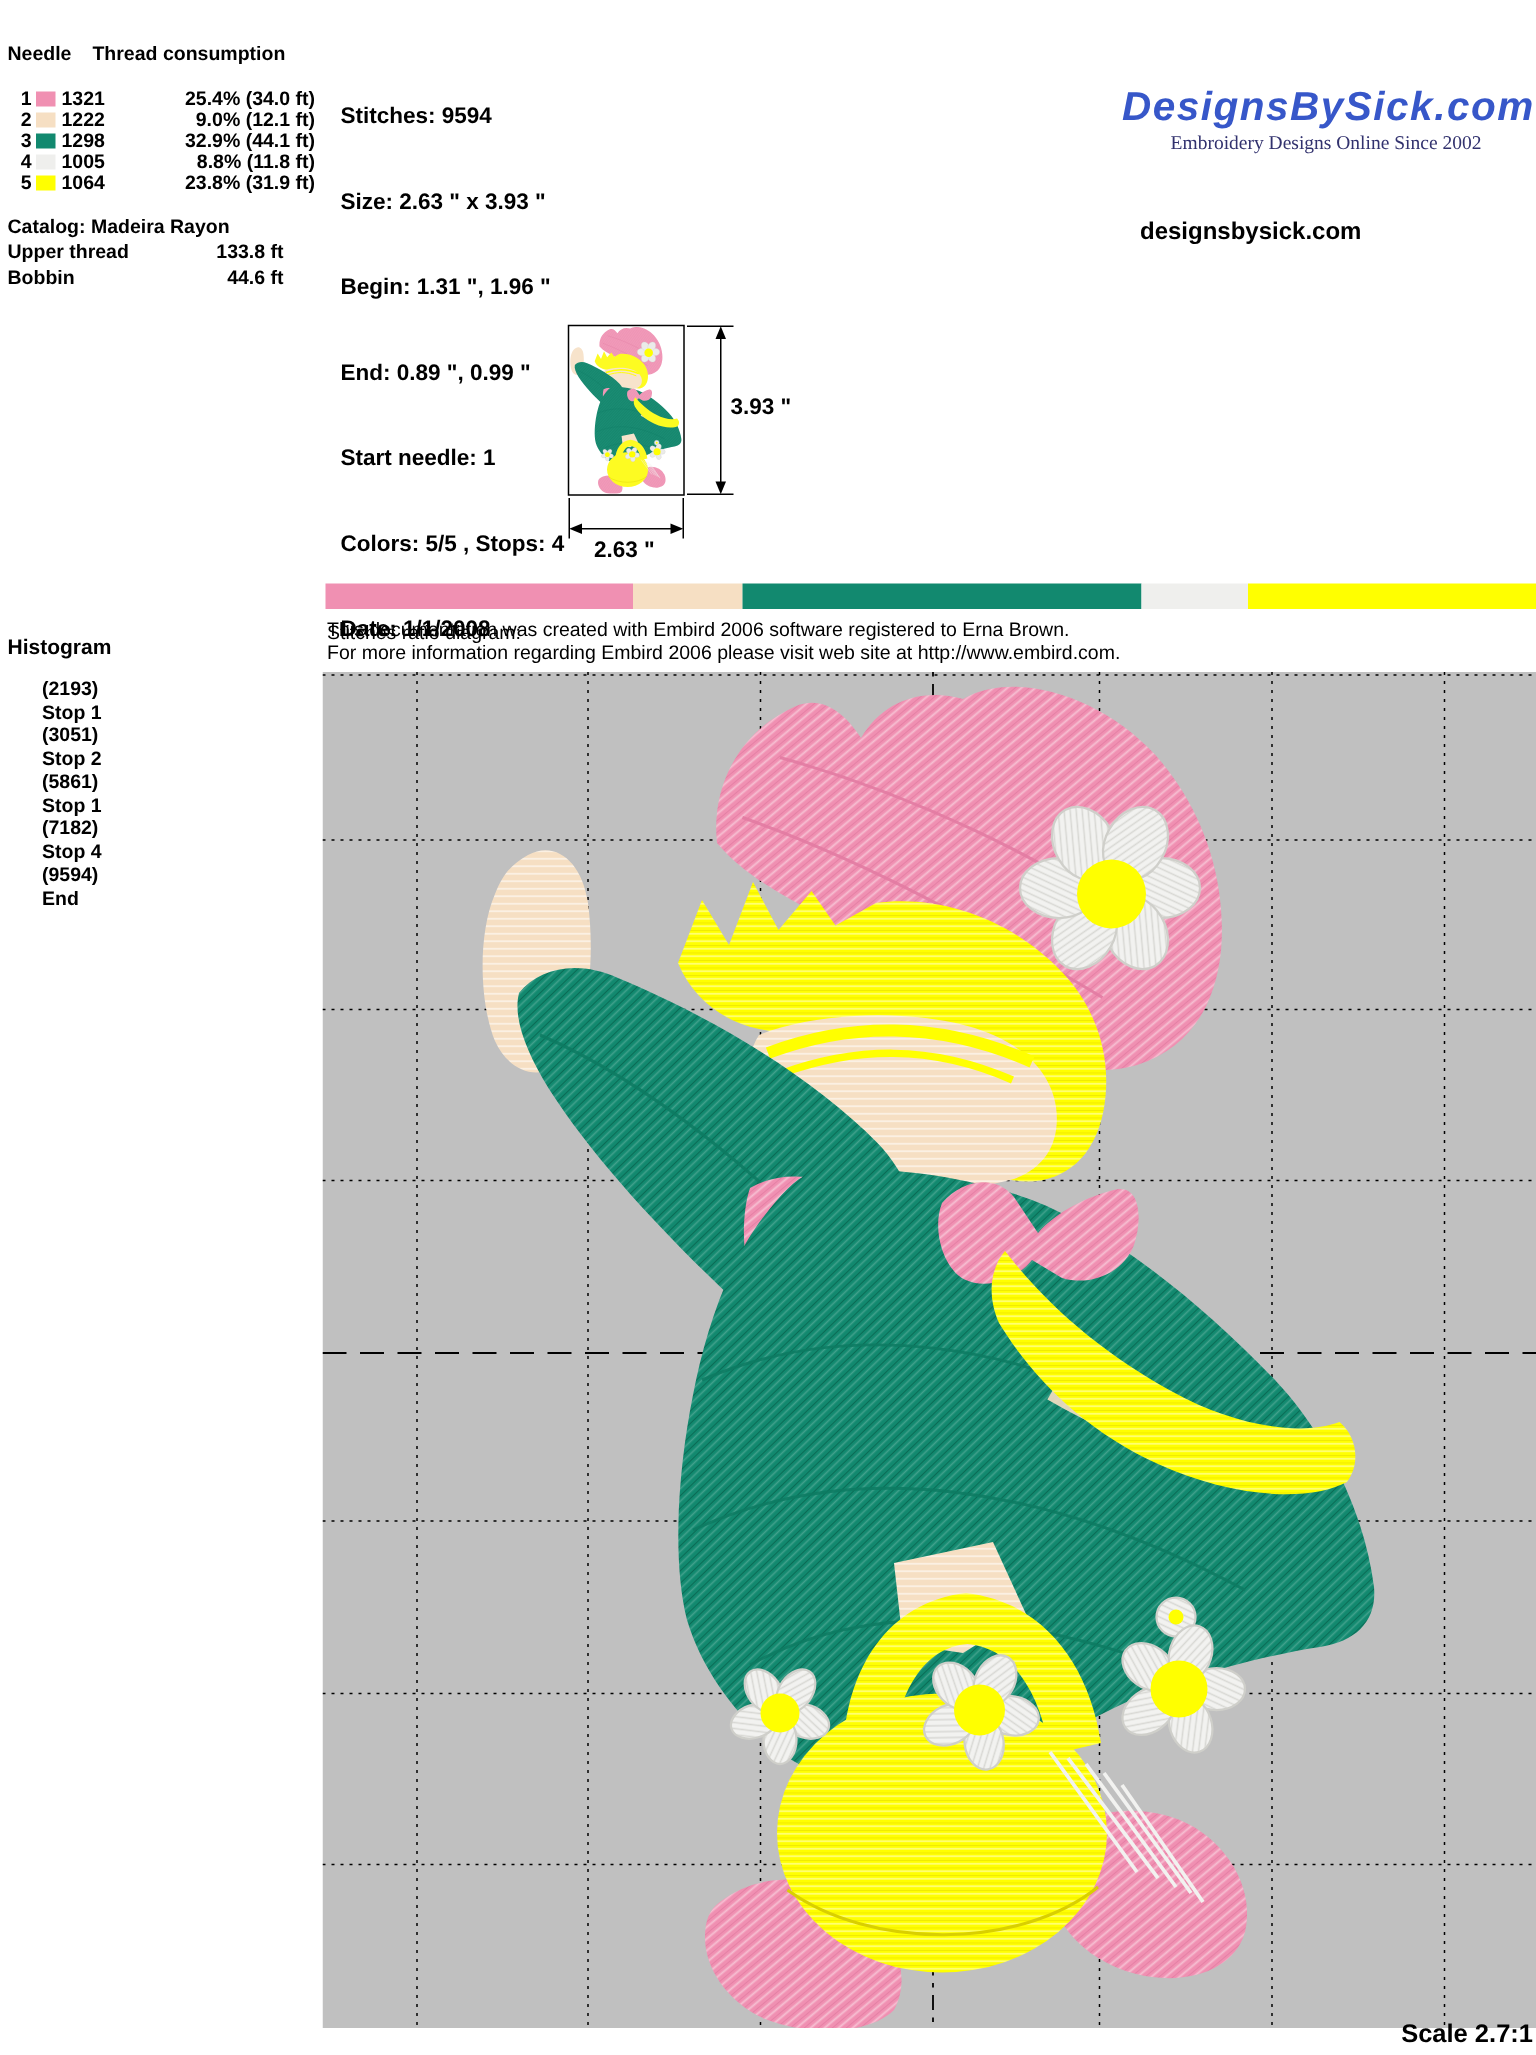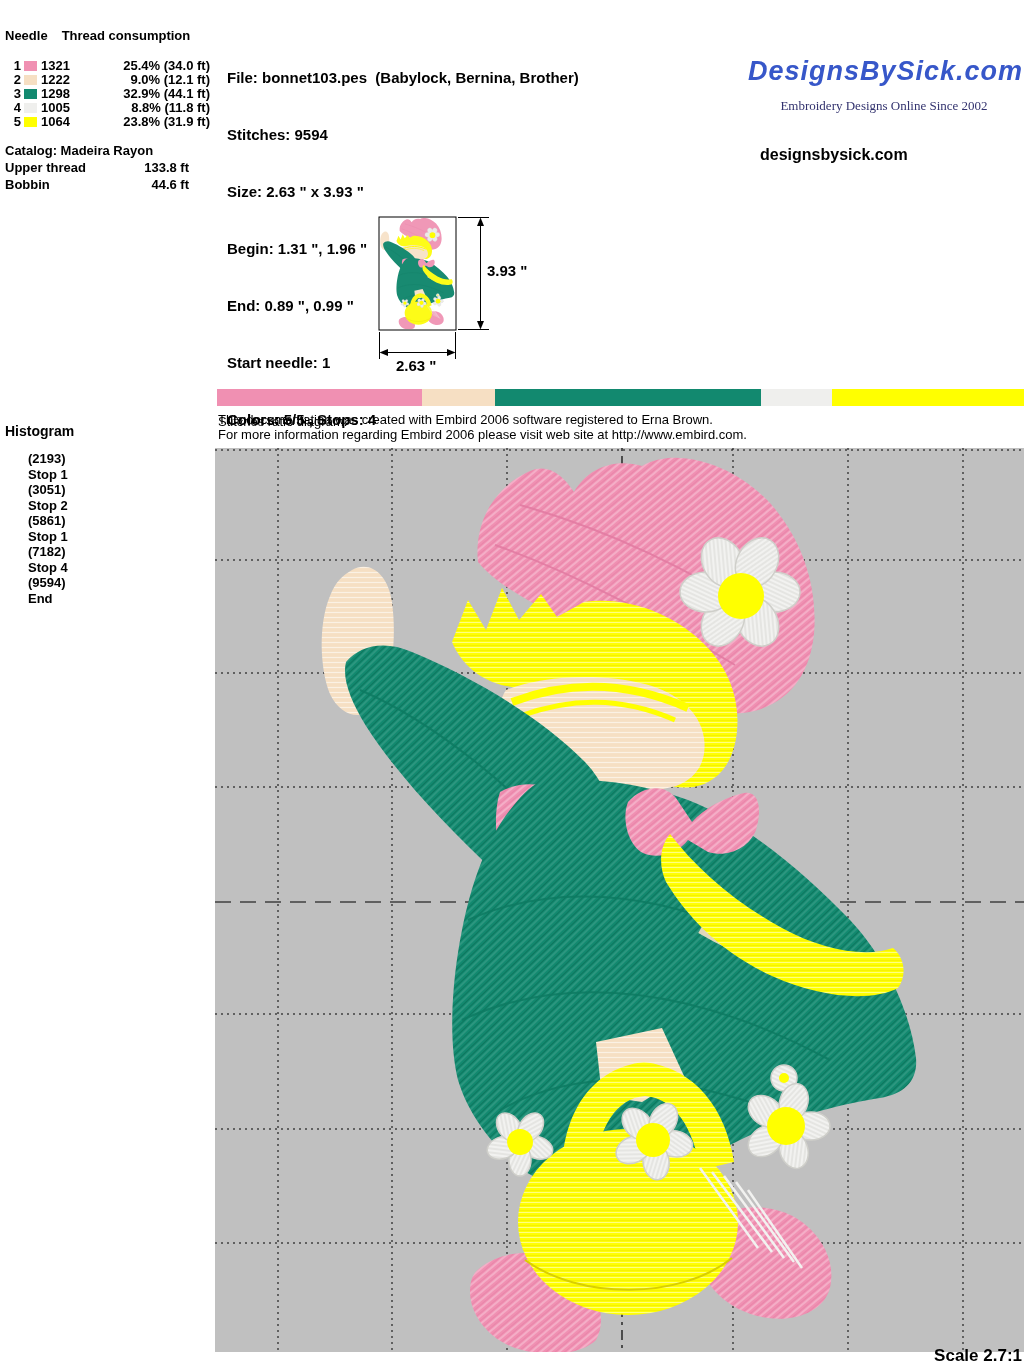--- a/index.html
+++ b/index.html
@@ -22,21 +22,21 @@
   .tp-cons{flex:1;text-align:right;padding-right:0;}
   .tp-cat{margin-top:13px;line-height:17px;}
   .cat-row{display:flex;justify-content:space-between;width:184px;gap:48px;}
 
   
   .file-info{position:absolute;left:227px;top:30px;font-weight:bold;font-size:15px;line-height:19px;white-space:pre;}
 
   
   .branding{position:absolute;left:748px;top:56px;width:272px;text-align:center;}
   .logo-text{font-size:27px;font-weight:bold;font-style:italic;color:var(--c-logo);letter-spacing:1px;white-space:nowrap;}
-  .logo-tag{font-family:"Liberation Serif","DejaVu Serif",serif;font-size:13px;color:#32326E;margin-top:11px;}
+  .logo-tag{font-family:"Liberation Serif","DejaVu Serif",serif;font-size:13px;color:#32326E;margin-top:0;}
   .site-text{position:absolute;left:760px;top:146px;font-weight:bold;font-size:16px;}
 
   
   .ratio-label{position:absolute;left:218px;top:374px;font-size:13px;margin-top:40px;}
   .ratio-bar{position:absolute;left:217px;top:389px;width:807px;height:17px;display:flex;}
   .ratio-bar div{height:100%;}
 
   
   .embird-note{position:absolute;left:218px;top:412px;font-size:13px;line-height:15px;}
 
@@ -118,21 +118,20 @@
         <span>133.8 ft</span>
       </div>
       <div class="cat-row">
         <span>Bobbin</span>
         <span>44.6 ft</span>
       </div>
     </div>
   </div>
 
   <div class="file-info">
-    <div>File: bonnet103.pes  (Babylock, Bernina, Brother)</div>
     <div>Stitches: 9594</div>
     <div>Size: 2.63 " x 3.93 "</div>
     <div>Begin: 1.31 ", 1.96 "</div>
     <div>End: 0.89 ", 0.99 "</div>
     <div>Start needle: 1</div>
     <div>Colors: 5/5 , Stops: 4</div>
     <div>Date: 1/1/2008</div>
   </div>
 
   <div class="branding">

